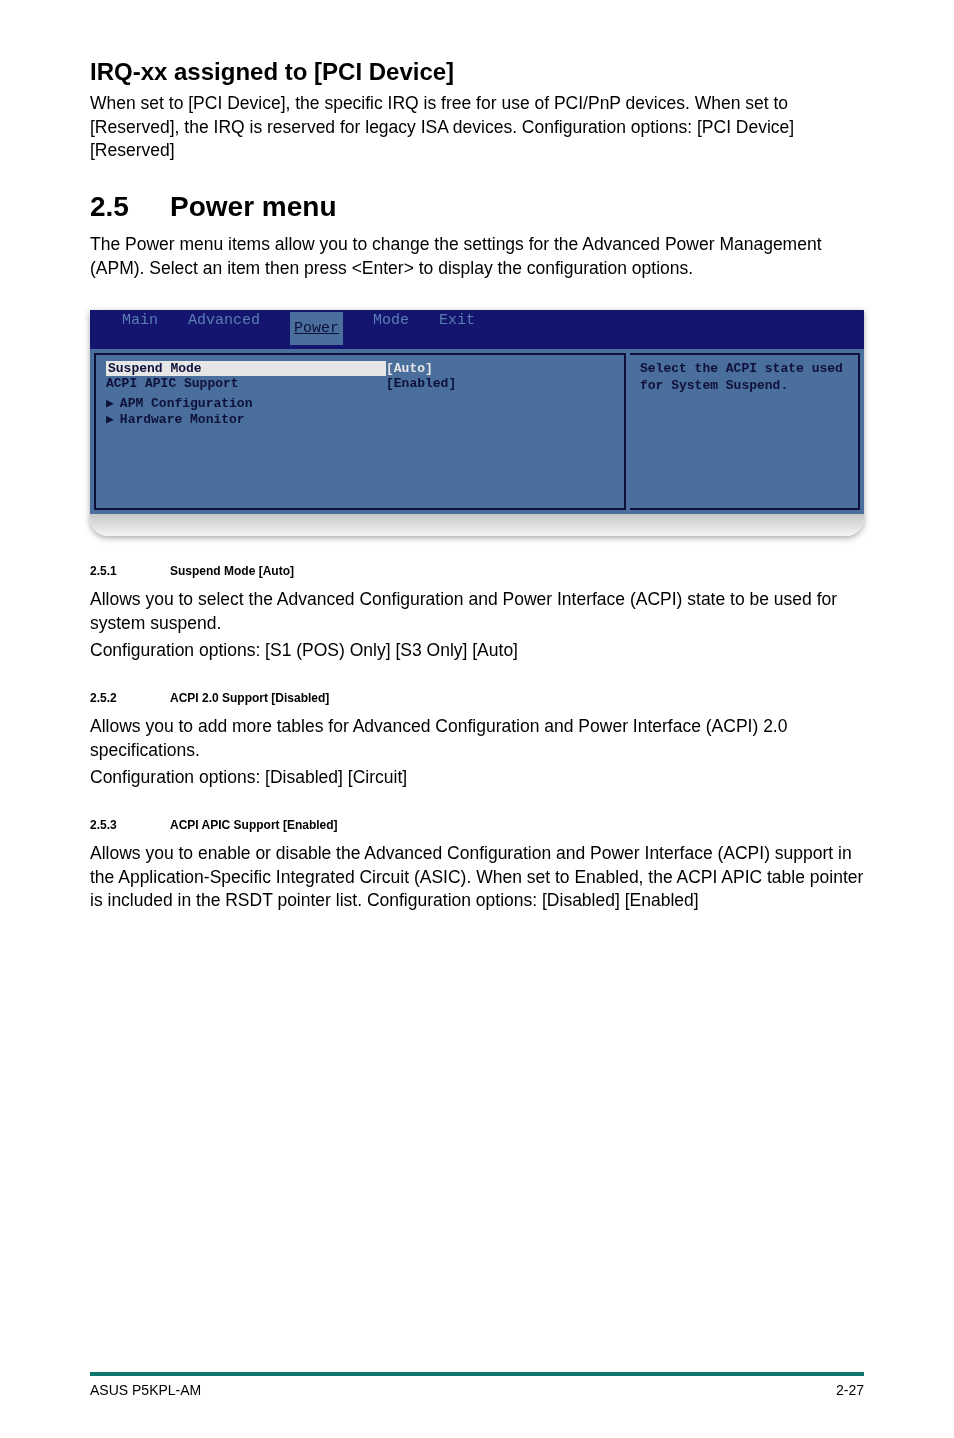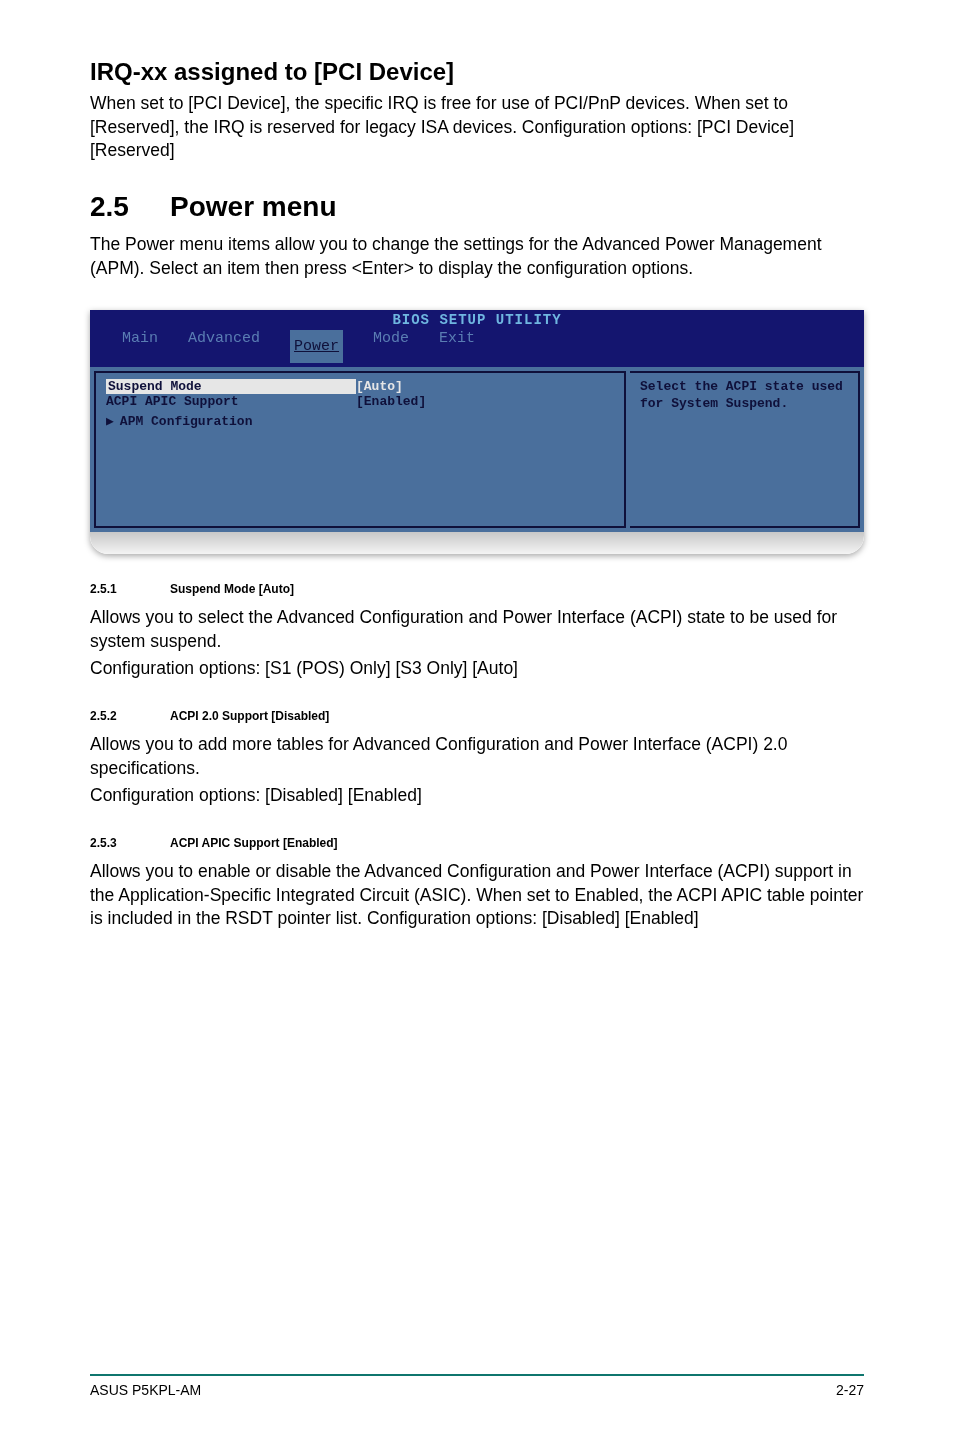--- a/index.html
+++ b/index.html
@@ -81,21 +81,21 @@
     min-height: 165px;
   }
   .bios-left {
     flex: 1;
     border: 2px solid #0f103a;
     margin: 4px;
     padding: 6px 10px;
     color: #0f103a;
   }
   .bios-left .row { display:flex; }
-  .bios-left .label { width: 250px; }
+  .bios-left .label { width: 280px; }
   .bios-left .sel-row .label { background:#e6e6e6; color:#0f103a; padding:0 2px; }
   .bios-left .sel-row .val { color:#e6e6e6; }
   .bios-left .sub { margin-top:4px; }
   .bios-left .arrow { color:#0f103a; margin-right:6px; }
   .bios-right {
     width: 230px;
     border: 2px solid #0f103a;
     border-left: none;
     margin: 4px 4px 4px 0;
     padding: 6px 10px;
@@ -106,77 +106,77 @@
     height: 22px;
     background: linear-gradient(to bottom, #c8c8c8, #f4f4f4);
     border-radius: 0 0 18px 18px;
   }
 
   .footer {
     position: absolute;
     bottom: 40px;
     left: 90px;
     right: 90px;
-    border-top: 2px solid #0f766e;
+    border-top: 4px solid #0f766e;
     padding-top: 6px;
     font-size: 14px;
     display: flex;
     justify-content: space-between;
   }
 </style>
 </head>
 <body>
 
 <div class="section-title-small">IRQ-xx assigned to [PCI Device]</div>
 <div class="body-text block">When set to [PCI Device], the specific IRQ is free for use of PCI/PnP devices. When set to [Reserved], the IRQ is reserved for legacy ISA devices. Configuration options: [PCI Device] [Reserved]</div>
 
 <div class="main-heading">
   <span class="num">2.5</span><span>Power menu</span>
 </div>
 <div class="body-text block">The Power menu items allow you to change the settings for the Advanced Power Management (APM). Select an item then press &lt;Enter&gt; to display the configuration options.</div>
 
 <div class="bios">
-  <div class="bios-title">BIOS SETUP UTILITY</div>
   <div class="bios-tabs">
     <span>Main</span>
     <span>Advanced</span>
     <span class="active">Power</span>
     <span>Mode</span>
     <span>Exit</span>
   </div>
   <div class="bios-body">
     <div class="bios-left">
       <div class="row sel-row">
         <span class="label">Suspend Mode</span>
         <span class="val">[Auto]</span>
       </div>
       <div class="row">
         <span class="label">ACPI APIC Support</span>
         <span>[Enabled]</span>
       </div>
       <div class="sub">
         <div><span class="arrow">▶</span><span>APM Configuration</span></div>
+        <div><span class="arrow">▶</span><span>Hardware Monitor</span></div>
       </div>
     </div>
     <div class="bios-right">Select the ACPI state used for System Suspend.</div>
   </div>
   <div class="bios-bottom"></div>
 </div>
 
 <div class="sub-heading">
   <span class="num">2.5.1</span><span>Suspend Mode [Auto]</span>
 </div>
 <div class="body-text">Allows you to select the Advanced Configuration and Power Interface (ACPI) state to be used for system suspend.</div>
 <div class="body-text block">Configuration options: [S1 (POS) Only] [S3 Only] [Auto]</div>
 
 <div class="sub-heading">
   <span class="num">2.5.2</span><span>ACPI 2.0 Support [Disabled]</span>
 </div>
 <div class="body-text">Allows you to add more tables for Advanced Configuration and Power Interface (ACPI) 2.0 specifications.</div>
-<div class="body-text block">Configuration options: [Disabled] [Enabled]</div>
+<div class="body-text block">Configuration options: [Disabled] [Circuit]</div>
 
 <div class="sub-heading">
   <span class="num">2.5.3</span><span>ACPI APIC Support [Enabled]</span>
 </div>
 <div class="body-text block">Allows you to enable or disable the Advanced Configuration and Power Interface (ACPI) support in the Application-Specific Integrated Circuit (ASIC). When set to Enabled, the ACPI APIC table pointer is included in the RSDT pointer list. Configuration options: [Disabled] [Enabled]</div>
 
 <div class="footer">
   <span>ASUS P5KPL-AM</span>
   <span>2-27</span>
 </div>

